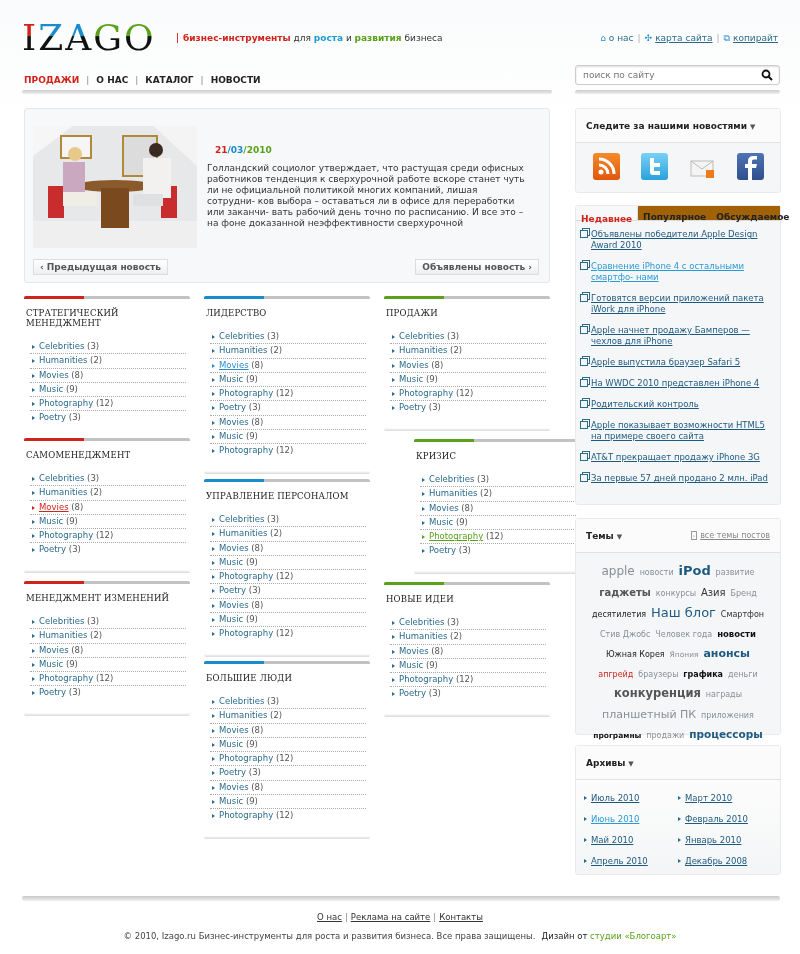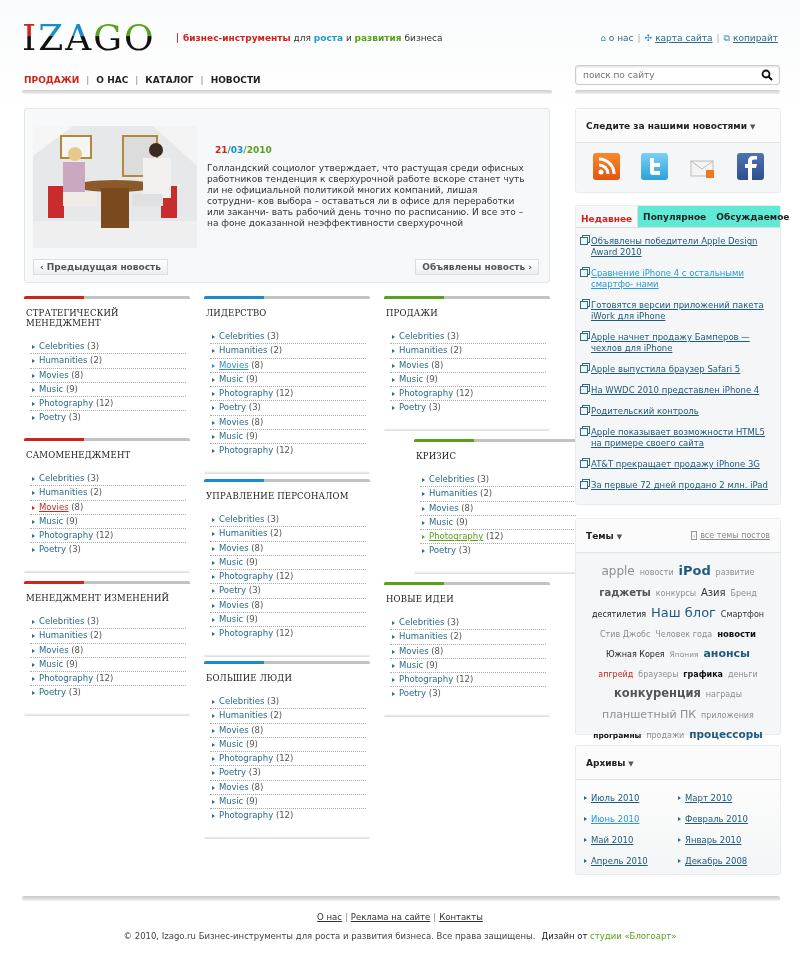--- a/index.html
+++ b/index.html
@@ -43,21 +43,21 @@
 .cat li a{color:#2a6b8c;text-decoration:none;cursor:pointer}
 .cat li a.hov-blue{text-decoration:underline;color:#2a8ccc}
 .cat li a.hov-red{text-decoration:underline;color:#d0241b}
 .cat li a.hov-green{text-decoration:underline;color:#59a11a}
 .cat .bottom{height:3px;margin-top:12px;border-radius:0 0 2px 2px;background:linear-gradient(#fff,#d8d8d8)}
 .side{position:absolute;left:575px;width:206px;background:#f5f6f7;border:1px solid #e8eaec;border-radius:3px}
 .side .hdr{font-size:9px;font-weight:bold;color:#222;padding:0 10px;height:34px;line-height:34px;border-bottom:1px solid #e0e2e4;background:#fbfbfc}
 .side .hdr .arr{font-size:7px;color:#555;margin-left:3px}
 .social{display:flex;justify-content:space-around;padding:10px 6px}
 .social div{width:27px;height:27px;border-radius:3px;cursor:pointer;position:relative}
-.tabs{display:flex;height:22px;background:#5eead4;border-bottom:1px solid #ddd}
+.tabs{display:flex;height:15px;background:#a16207;border-bottom:1px solid #ddd}
 .tabs div{font-size:9px;font-weight:bold;color:#222;padding:0 5px;line-height:22px;cursor:pointer}
 .tabs div.active{color:#d0241b;background:#f7f8f9;border-right:1px solid #ddd;border-top:2px solid #f7f8f9}
 .newslist{list-style:none;padding:8px 8px 6px 4px}
 .newslist li{font-size:8.5px;line-height:11px;margin-bottom:10px;padding-left:11px;position:relative}
 .newslist li a{color:#1e5a80;text-decoration:underline;cursor:pointer}
 .newslist li a.hl{color:#2a9ad6}
 .newslist li::before{content:"";position:absolute;left:0;top:1px;width:6px;height:6px;border:1px solid #2a6b8c;box-shadow:2px -2px 0 -1px #fff,2px -2px 0 0 #2a6b8c}
 .tagcloud{text-align:center;padding:8px 12px 10px;line-height:19.5px}
 .tagcloud a{text-decoration:none;cursor:pointer;margin:0 1px;white-space:nowrap}
 .archive{display:grid;grid-template-columns:1fr 1fr;padding:8px 8px 6px 8px;row-gap:0}
@@ -322,21 +322,21 @@
     <ul class="newslist" id="newslist">
         <li><a class="">Объявлены победители Apple Design Award 2010</a></li>
         <li><a class="hl">Сравнение iPhone 4 с остальными смартфо- нами</a></li>
         <li><a class="">Готовятся версии приложений пакета iWork для iPhone</a></li>
         <li><a class="">Apple начнет продажу Бамперов — чехлов для iPhone</a></li>
         <li><a class="">Apple выпустила браузер Safari 5</a></li>
         <li><a class="">На WWDC 2010 представлен iPhone 4</a></li>
         <li><a class="">Родительский контроль</a></li>
         <li><a class="">Apple показывает возможности HTML5 на примере своего сайта</a></li>
         <li><a class="">AT&amp;T прекращает продажу iPhone 3G</a></li>
-        <li><a class="">За первые 72 дней продано 2 млн. iPad</a></li>
+        <li><a class="">За первые 57 дней продано 2 млн. iPad</a></li>
       </ul>
   </div>
 
   <div class="side" style="top:518px;height:217px">
     <div class="hdr" style="position:relative">
       <span>Темы</span><span class="arr">▼</span>
       <span style="position:absolute;right:10px;top:0;font-weight:normal;font-size:8px;color:#888"><span style="border:1px solid #999;font-size:6px;padding:0 1px;margin-right:3px">›</span><a style="color:#888;text-decoration:underline;cursor:pointer">все темы постов</a></span>
     </div>
     <div class="tagcloud" id="tagcloud"><a style="font-size: 12px; color: rgb(138, 143, 148); font-weight: normal;">apple</a> <a style="font-size: 8px; color: rgb(138, 143, 148); font-weight: normal;">новости</a> <a style="font-size: 13px; color: rgb(30, 90, 128); font-weight: bold;">iPod</a> <a style="font-size: 8px; color: rgb(138, 143, 148); font-weight: normal;">развитие</a> <a style="font-size: 10px; color: rgb(85, 85, 85); font-weight: bold;">гаджеты</a> <a style="font-size: 8px; color: rgb(138, 143, 148); font-weight: normal;">конкурсы</a> <a style="font-size: 10px; color: rgb(51, 51, 51); font-weight: normal;">Азия</a> <a style="font-size: 8px; color: rgb(138, 143, 148); font-weight: normal;">Бренд</a> <a style="font-size: 8px; color: rgb(34, 34, 34); font-weight: normal;">десятилетия</a> <a style="font-size: 13px; color: rgb(30, 90, 128); font-weight: normal;">Наш блог</a> <a style="font-size: 8px; color: rgb(51, 51, 51); font-weight: normal;">Смартфон</a> <a style="font-size: 8px; color: rgb(138, 143, 148); font-weight: normal;">Стив Джобс</a> <a style="font-size: 8px; color: rgb(138, 143, 148); font-weight: normal;">Человек года</a> <a style="font-size: 8.5px; color: rgb(17, 17, 17); font-weight: bold;">новости</a> <a style="font-size: 8px; color: rgb(34, 34, 34); font-weight: normal;">Южная Корея</a> <a style="font-size: 7.5px; color: rgb(138, 143, 148); font-weight: normal;">Япония</a> <a style="font-size: 11px; color: rgb(30, 90, 128); font-weight: bold;">анонсы</a> <a style="font-size: 8px; color: rgb(208, 36, 27); font-weight: normal;">апгрейд</a> <a style="font-size: 8px; color: rgb(138, 143, 148); font-weight: normal;">браузеры</a> <a style="font-size: 8px; color: rgb(17, 17, 17); font-weight: bold;">графика</a> <a style="font-size: 8px; color: rgb(138, 143, 148); font-weight: normal;">деньги</a> <a style="font-size: 11.5px; color: rgb(85, 85, 85); font-weight: bold;">конкуренция</a> <a style="font-size: 8px; color: rgb(138, 143, 148); font-weight: normal;">награды</a> <a style="font-size: 11px; color: rgb(138, 143, 148); font-weight: normal;">планшетный ПК</a> <a style="font-size: 8px; color: rgb(138, 143, 148); font-weight: normal;">приложения</a> <a style="font-size: 7.5px; color: rgb(17, 17, 17); font-weight: bold;">програмны</a> <a style="font-size: 8px; color: rgb(138, 143, 148); font-weight: normal;">продажи</a> <a style="font-size: 10.5px; color: rgb(30, 90, 128); font-weight: bold;">процессоры</a> </div>
   </div>

